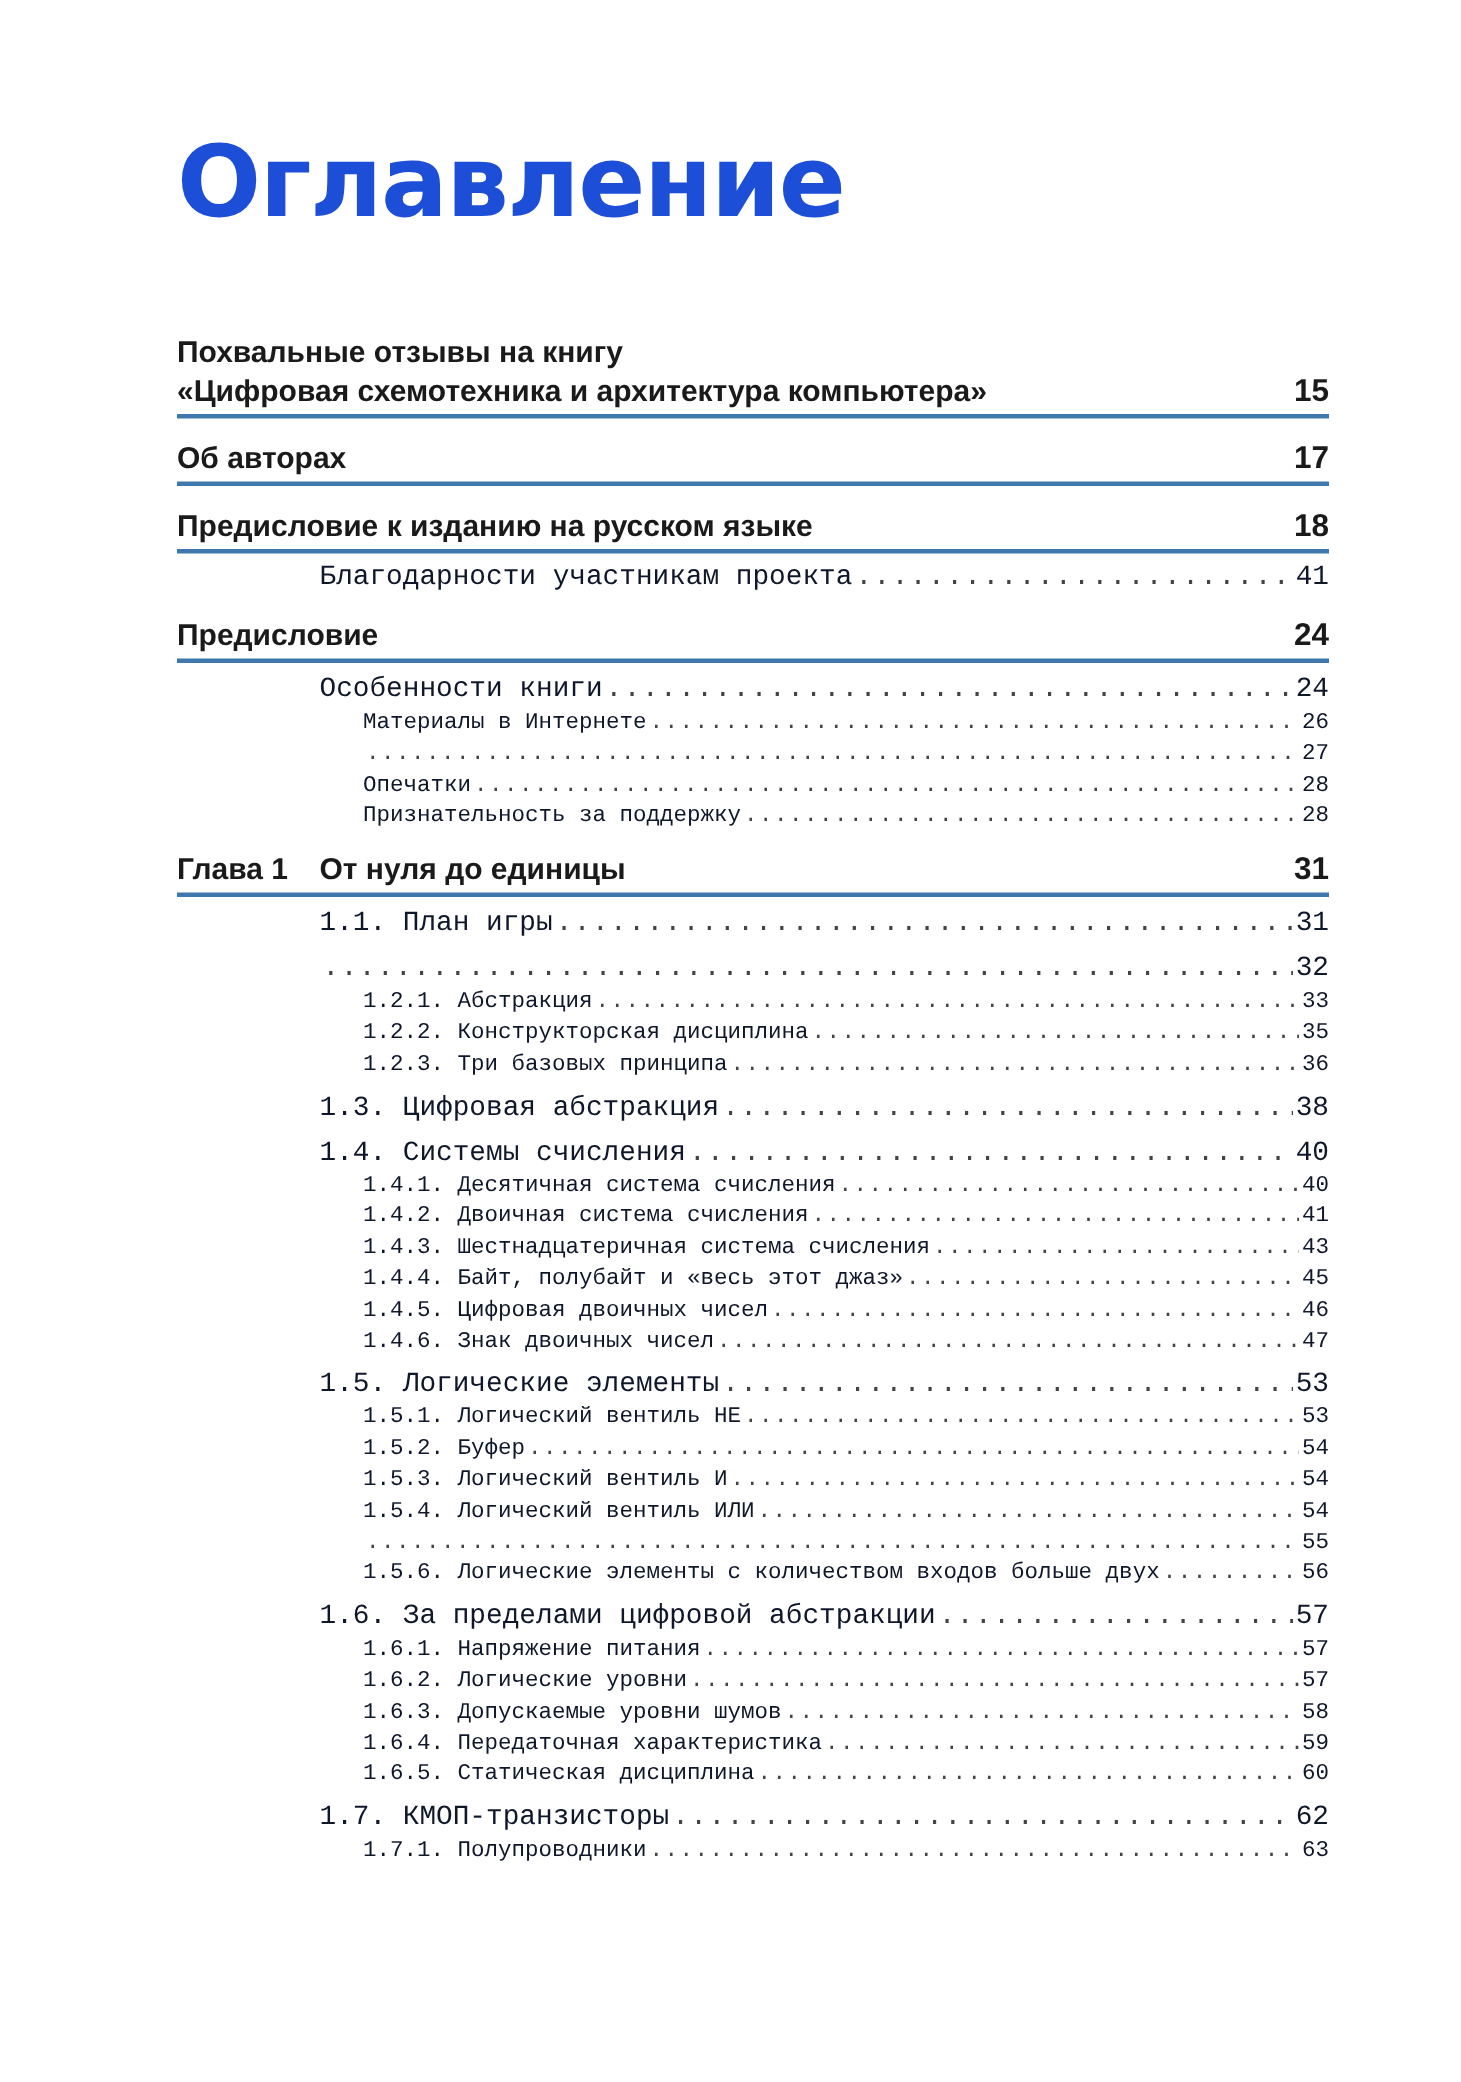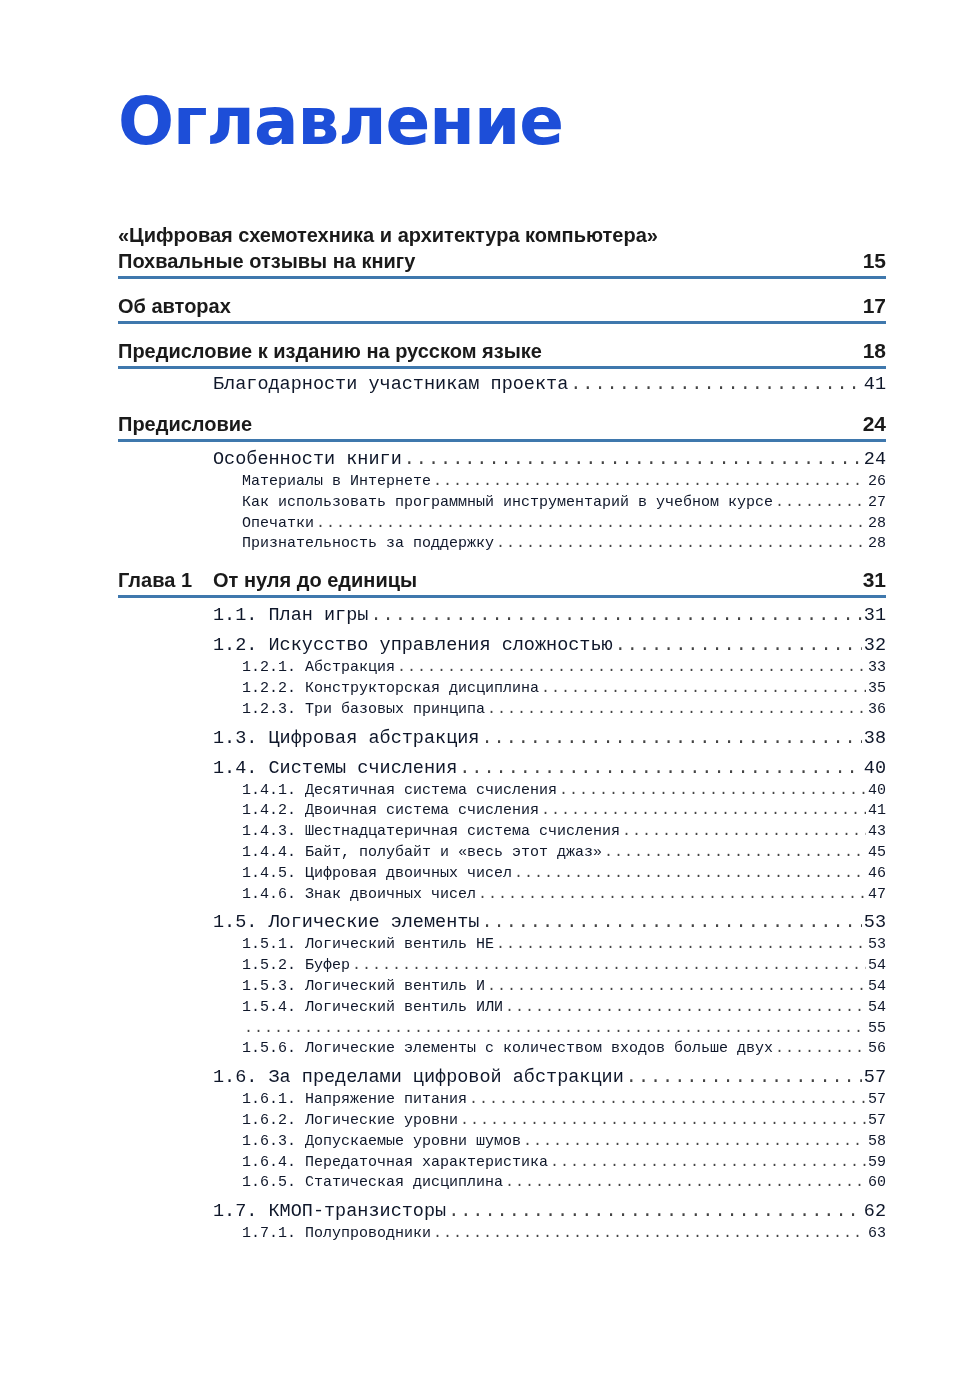--- a/index.html
+++ b/index.html
@@ -41,22 +41,22 @@
 </head>
 <body>
 
 <div class="page">
   <h1 class="title">Оглавление</h1>
 
   <div class="toc">
 
     <div class="sec multi">
       <div class="lbl">
+        <span>Похвальные отзывы на книгу</span>
         <span>«Цифровая схемотехника и архитектура компьютера»</span>
-        <span>Похвальные отзывы на книгу</span>
       </div>
       <span class="pg">15</span>
     </div>
 
     <div class="sec" style="margin-top:14px">
       <span class="lbl">Об авторах</span>
       <span class="pg">17</span>
     </div>
 
     <div class="sec" style="margin-top:14px">
@@ -79,21 +79,20 @@
       <span class="txt">Особенности книги</span>
       <span class="dots"></span>
       <span class="pg">24</span>
     </div>
     <div class="entry l2">
       <span class="txt">Материалы в Интернете</span>
       <span class="dots"></span>
       <span class="pg">26</span>
     </div>
     <div class="entry l2">
-      <span class="txt">Как использовать программный инструментарий в учебном курсе</span>
       <span class="dots"></span>
       <span class="pg">27</span>
     </div>
     <div class="entry l2">
       <span class="txt">Опечатки</span>
       <span class="dots"></span>
       <span class="pg">28</span>
     </div>
     <div class="entry l2">
       <span class="txt">Признательность за поддержку</span>
@@ -108,21 +107,20 @@
       </span>
       <span class="pg">31</span>
     </div>
 
     <div class="entry l1" style="margin-top:6px">
       <span class="txt">1.1. План игры</span>
       <span class="dots"></span>
       <span class="pg">31</span>
     </div>
     <div class="entry l1 gap">
-      <span class="txt">1.2. Искусство управления сложностью</span>
       <span class="dots"></span>
       <span class="pg">32</span>
     </div>
     <div class="entry l2">
       <span class="txt">1.2.1. Абстракция</span>
       <span class="dots"></span>
       <span class="pg">33</span>
     </div>
     <div class="entry l2">
       <span class="txt">1.2.2. Конструкторская дисциплина</span>

